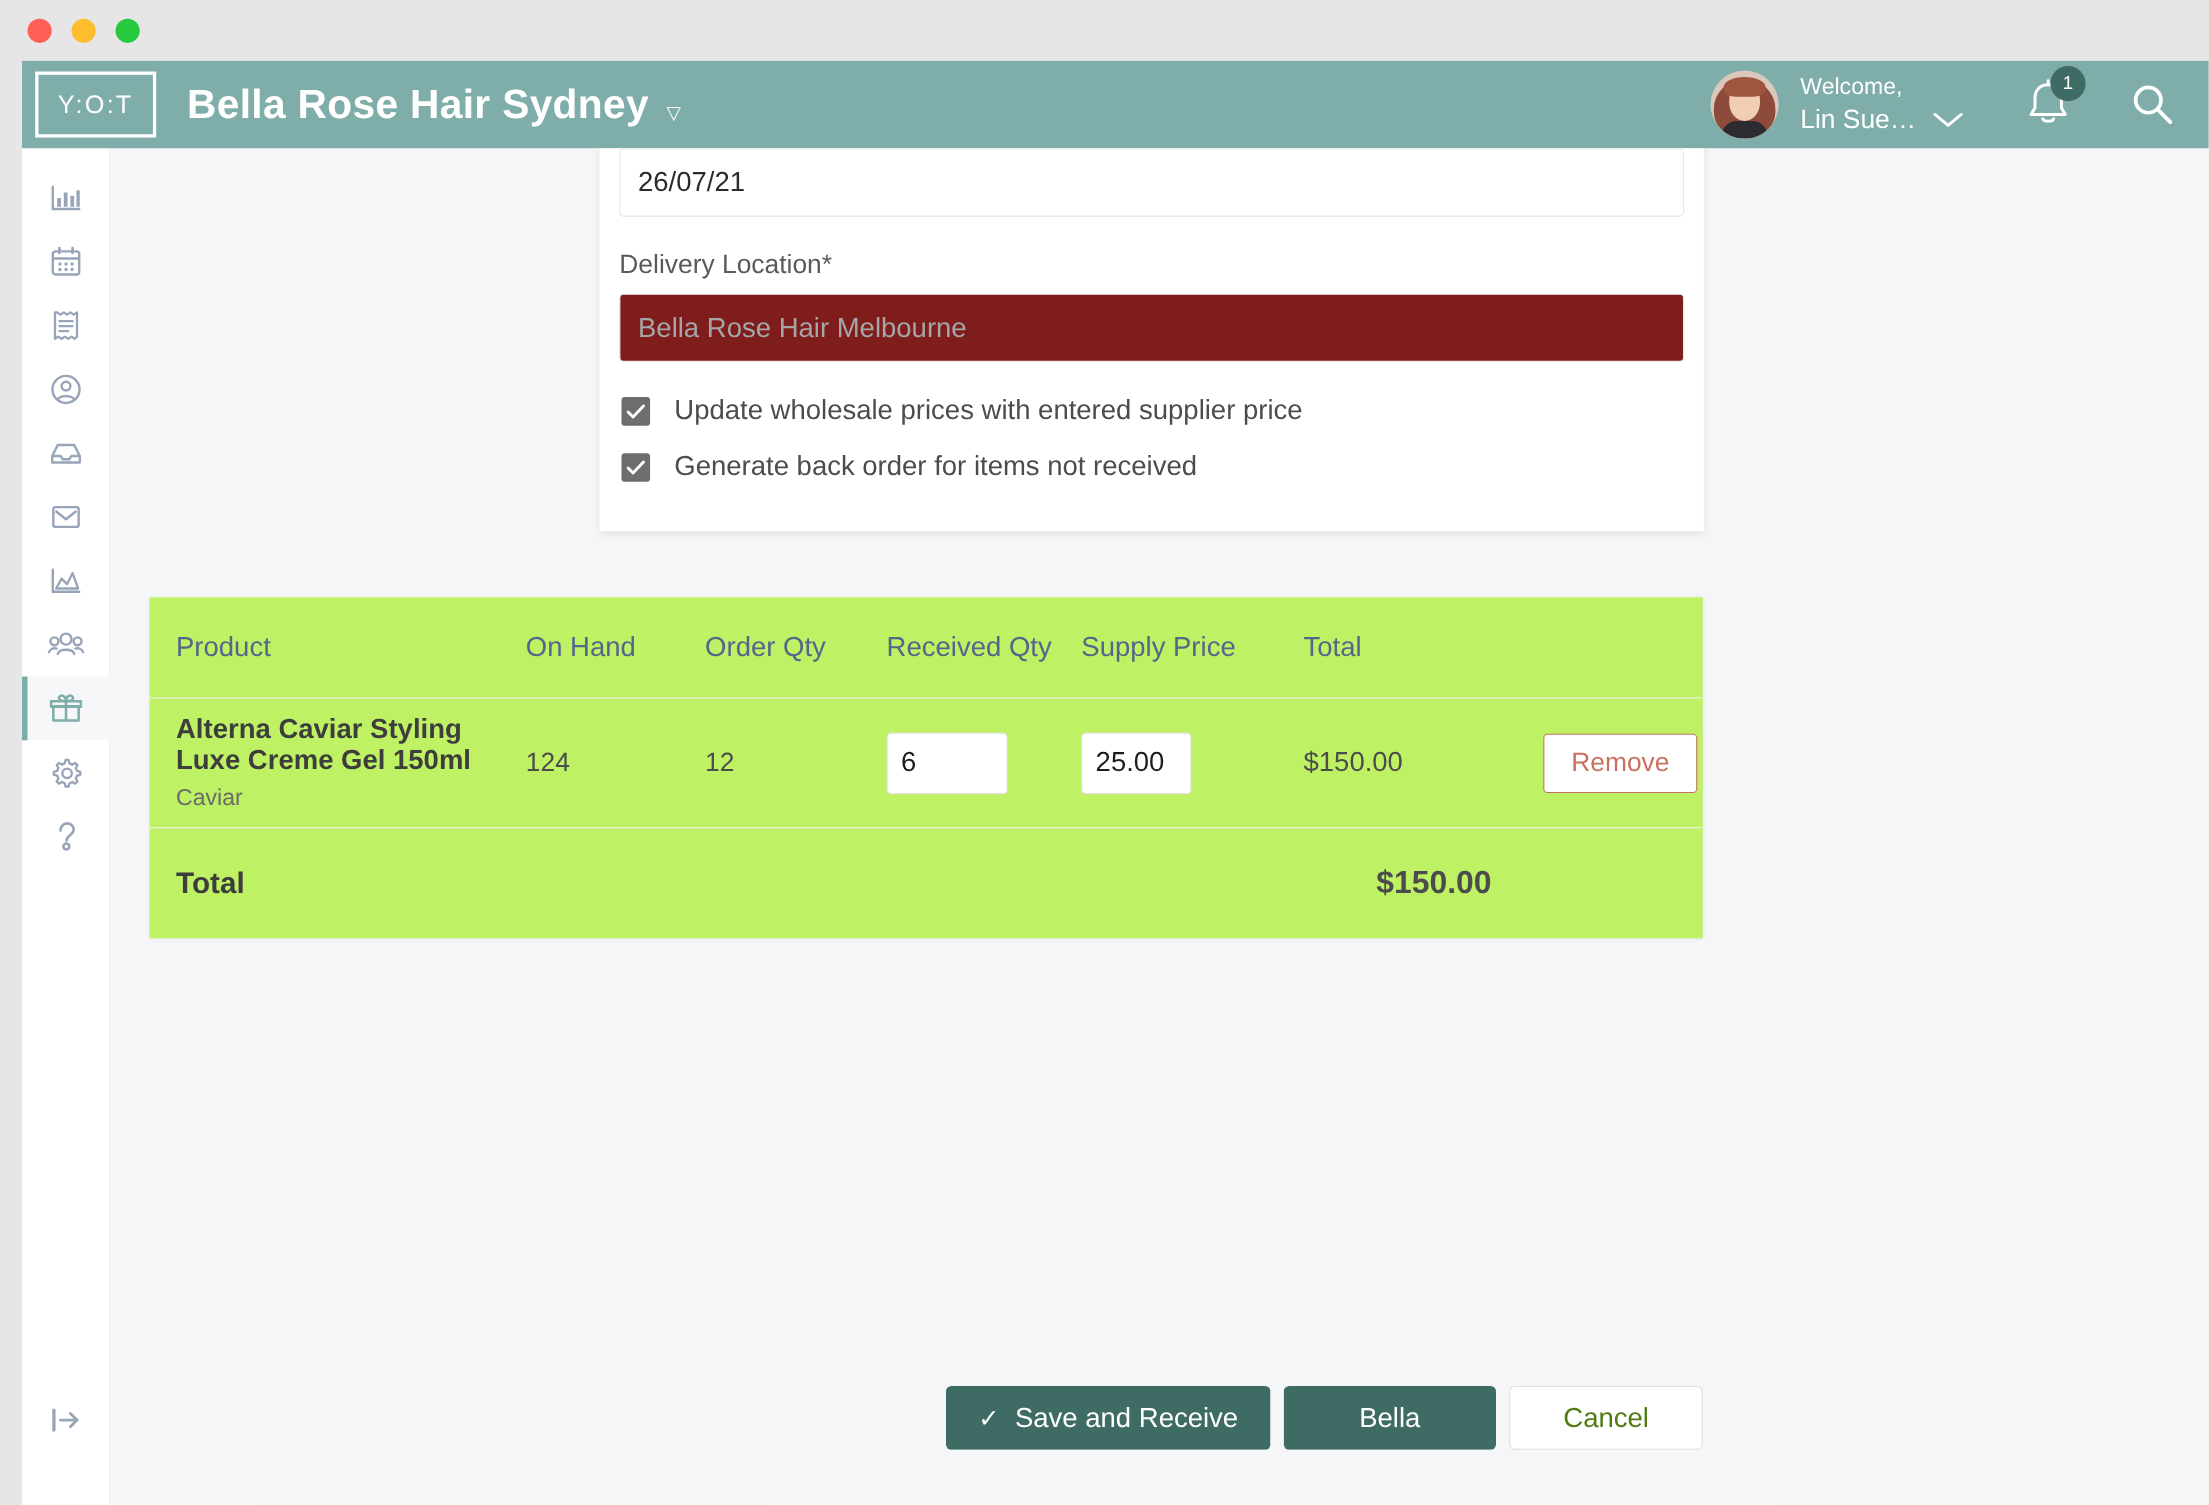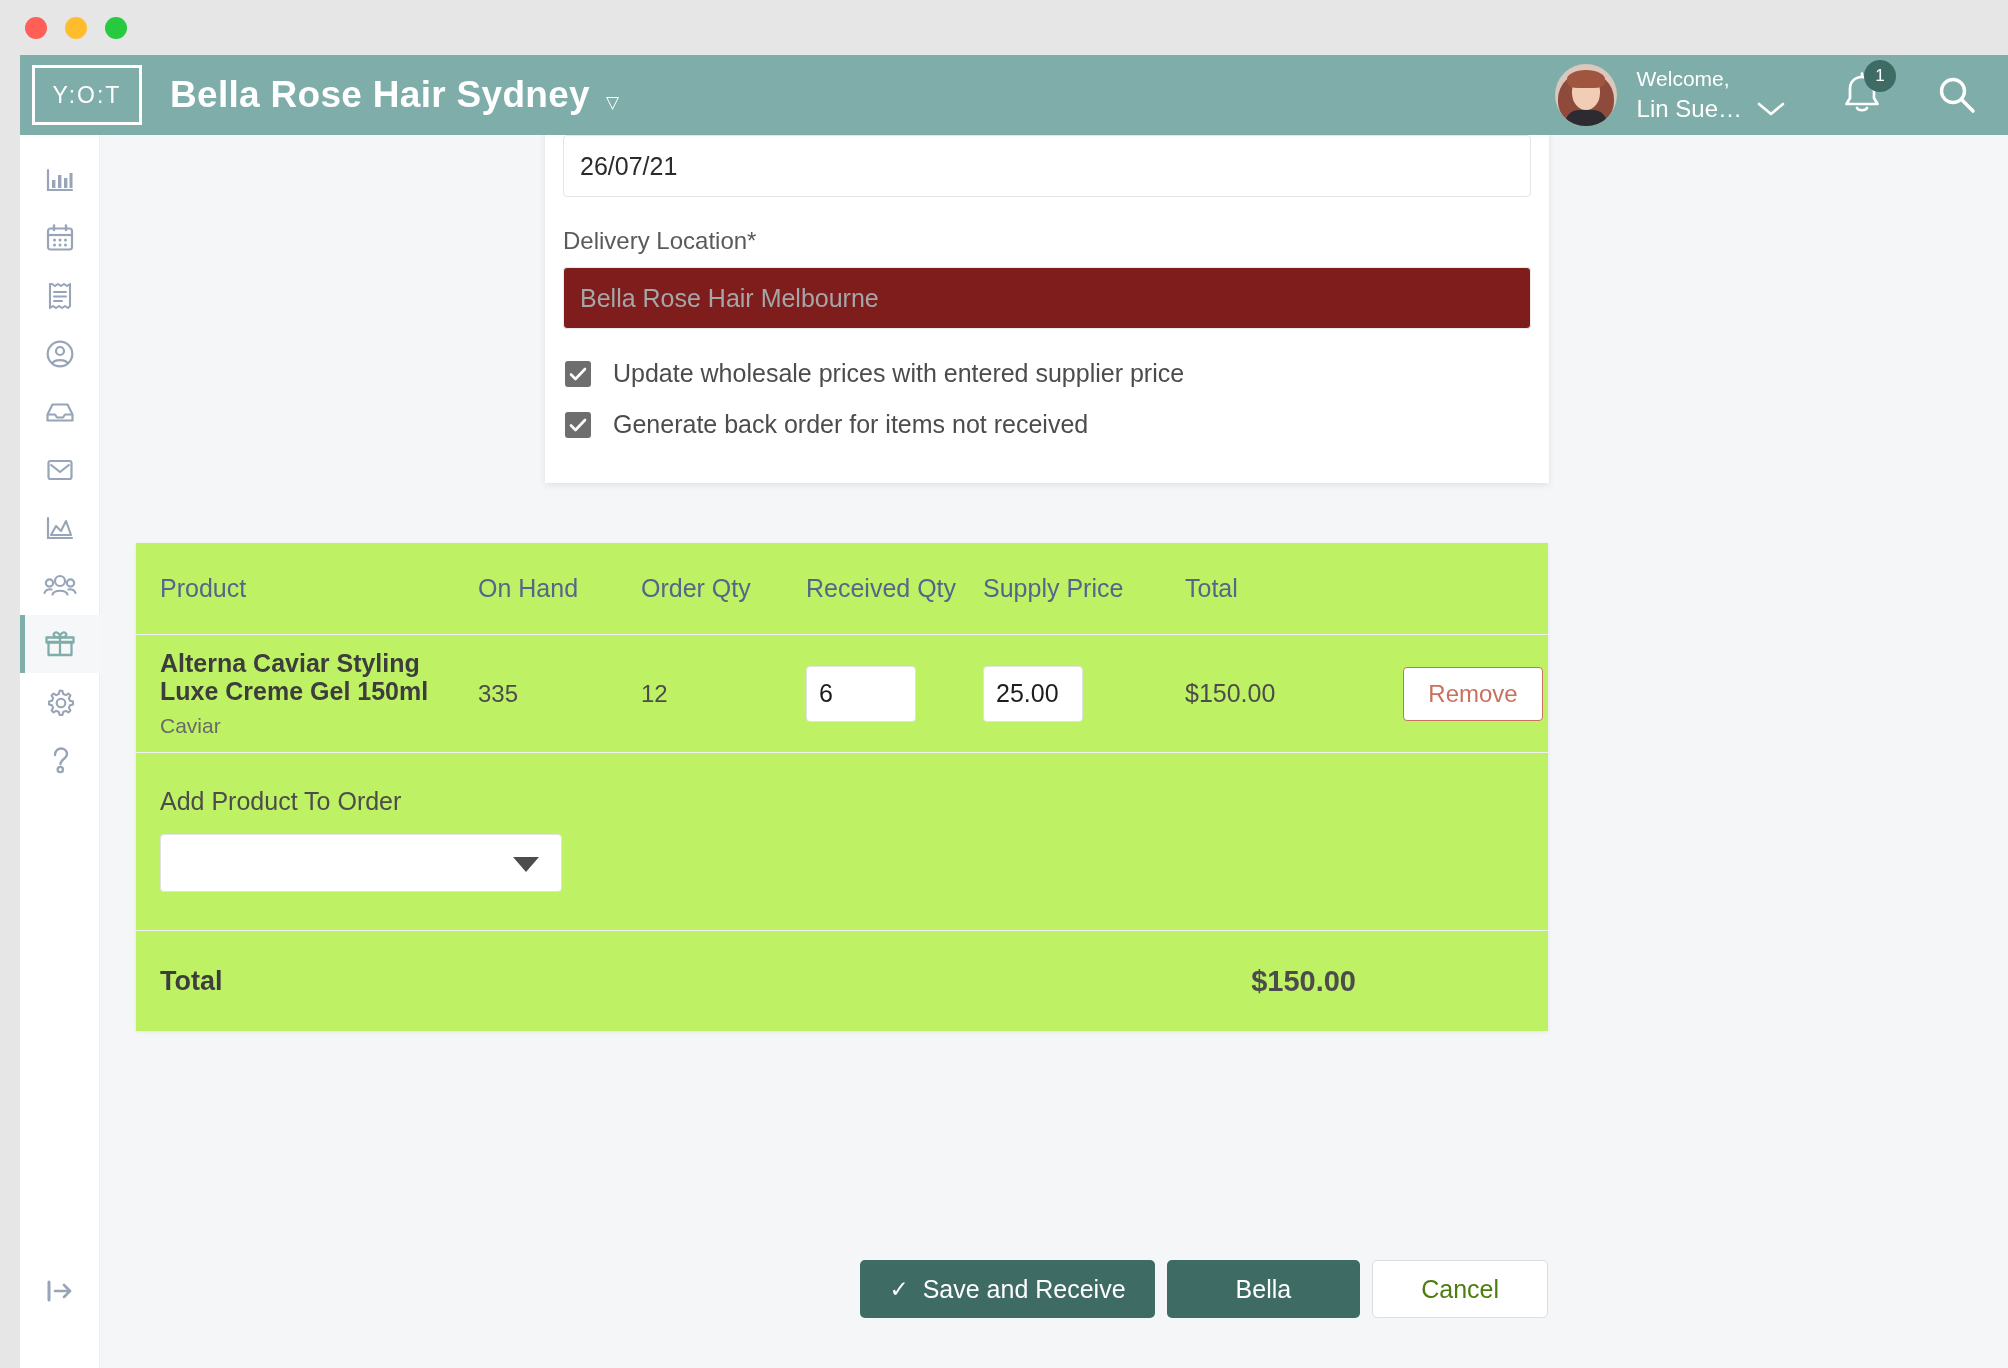--- a/index.html
+++ b/index.html
@@ -615,40 +615,34 @@
         <div class="th c-supply">Supply Price</div>
         <div class="th c-total">Total</div>
         <div class="th c-action"></div>
       </div>
 
       <div class="trow">
         <div class="td c-product">
           <div class="prod-name">Alterna Caviar Styling Luxe Creme Gel 150ml</div>
           <div class="prod-sub">Caviar</div>
         </div>
-        <div class="td c-onhand">335</div>
+        <div class="td c-onhand">124</div>
         <div class="td c-orderqty">12</div>
         <div class="td c-recvqty">
           <input class="qty-input" type="text" value="6" style="">
         </div>
         <div class="td c-supply">
           <input class="qty-input wide" type="text" value="25.00" style="">
         </div>
         <div class="td c-total">$150.00</div>
         <div class="td c-action">
           <button id="remove-btn">Remove</button>
         </div>
       </div>
 
-      <div id="add-product-block">
-        <div id="add-product-label">Add Product To Order</div>
-        <div id="add-product-select">
-          <span class="caret"></span>
-        </div>
-      </div>
 
       <div id="total-row">
         <div id="total-label">Total</div>
         <div id="total-value">$150.00</div>
       </div>
     </div>
 
     <div id="actions">
       <button class="btn primary">
         <span class="check-glyph">✓</span>

